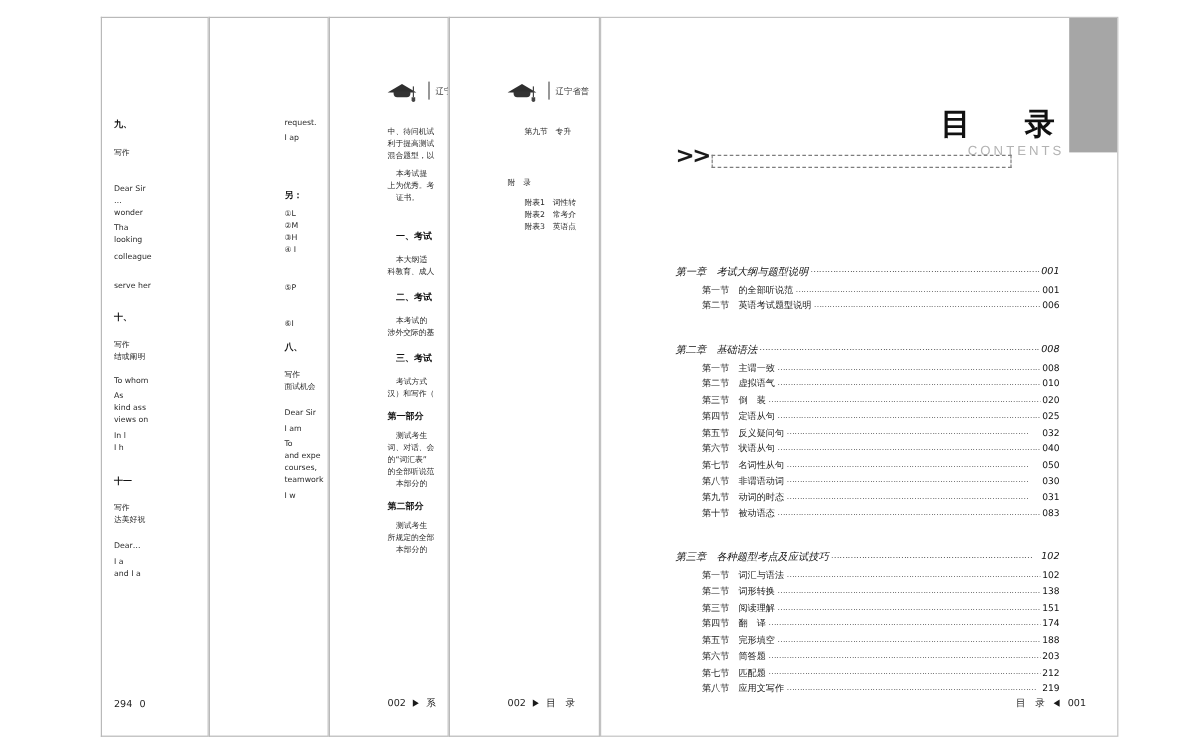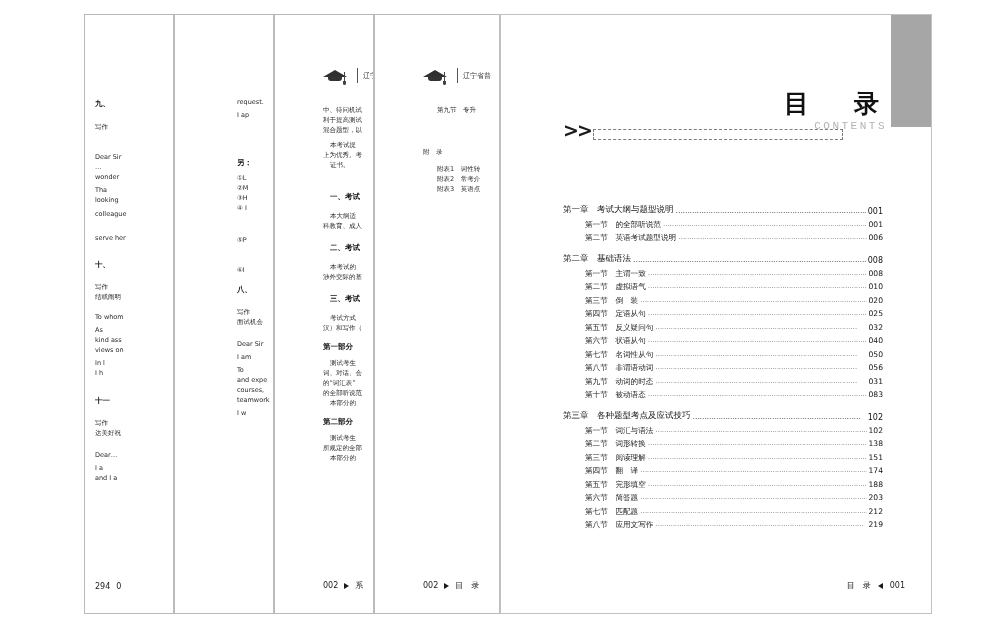--- a/index.html
+++ b/index.html
@@ -95,21 +95,21 @@
     letter-spacing: 10px;
     color: #111;
     font-family: "DejaVu Sans", "Liberation Sans", sans-serif;
   }
   .toc-sub {
     position: absolute;
     right: 44px; top: 105px;
     font-size: 11px;
     letter-spacing: 2.5px;
     color: #b3b3b3;
-    font-family: Liberation Mono, monospace;
+    font-family: Liberation Sans, sans-serif;
   }
   .chev {
     position: absolute;
     left: 62px; top: 104px;
     font-size: 19px;
     font-weight: bold;
     color: #1a1a1a;
     letter-spacing: -2px;
   }
   .dashline {
@@ -122,24 +122,25 @@
   }
 
   .toc-body {
     position: absolute;
     left: 62px; top: 180px;
     width: 320px;
   }
   .chapter {
     font-size: 8.5px;
     color: #111;
-    margin-top: 9px;
+    margin-top: 26px;
     display: flex;
-    align-items: flex-end;
-    white-space: nowrap;
+    align-items: flex-start;
+    white-space: nowrap;
+    font-style: italic;
   }
   .chapter .lbl { font-weight: normal; }
   .chapter .lead {
     flex: 1 1 auto;
     overflow: hidden;
     white-space: nowrap;
     color: #555;
     font-size: 7.5px;
     letter-spacing: -0.5px;
     margin: 0 2px;
@@ -410,21 +411,21 @@
             <span class="pg">040</span>
           </div>
           <div class="entry">
             <span>第七节　名词性从句</span>
             <span class="lead">…………………………………………………………………………………</span>
             <span class="pg">050</span>
           </div>
           <div class="entry">
             <span>第八节　非谓语动词</span>
             <span class="lead">…………………………………………………………………………………</span>
-            <span class="pg">056</span>
+            <span class="pg">030</span>
           </div>
           <div class="entry">
             <span>第九节　动词的时态</span>
             <span class="lead">…………………………………………………………………………………</span>
             <span class="pg">031</span>
           </div>
           <div class="entry">
             <span>第十节　被动语态</span>
             <span class="lead">……………………………………………………………………………………………</span>
             <span class="pg">083</span>

